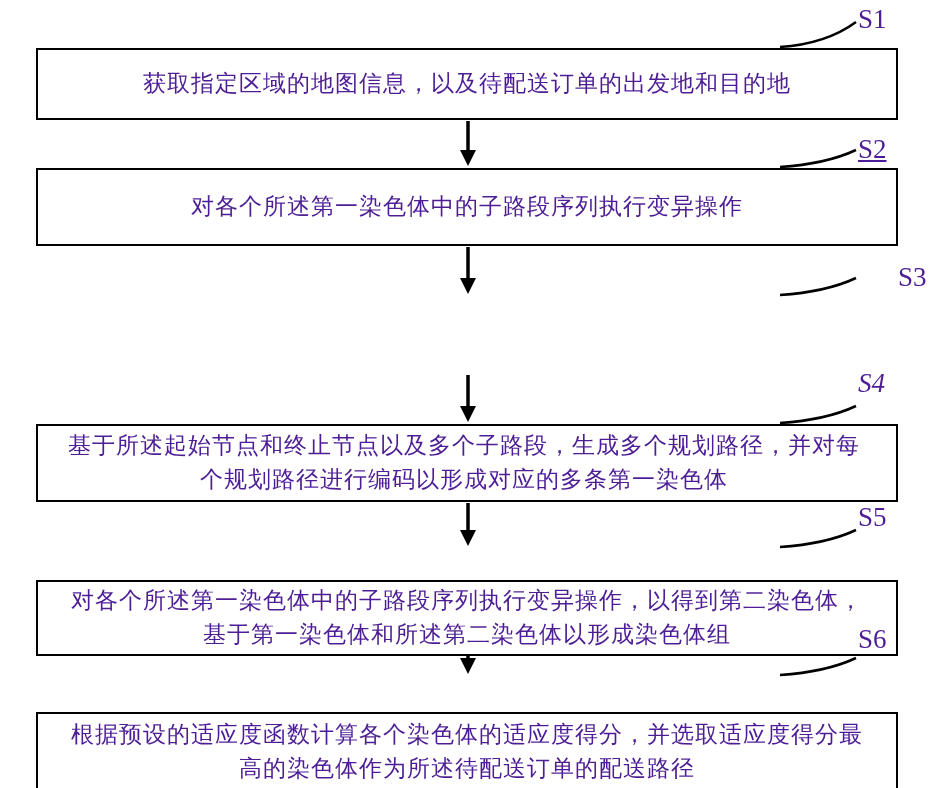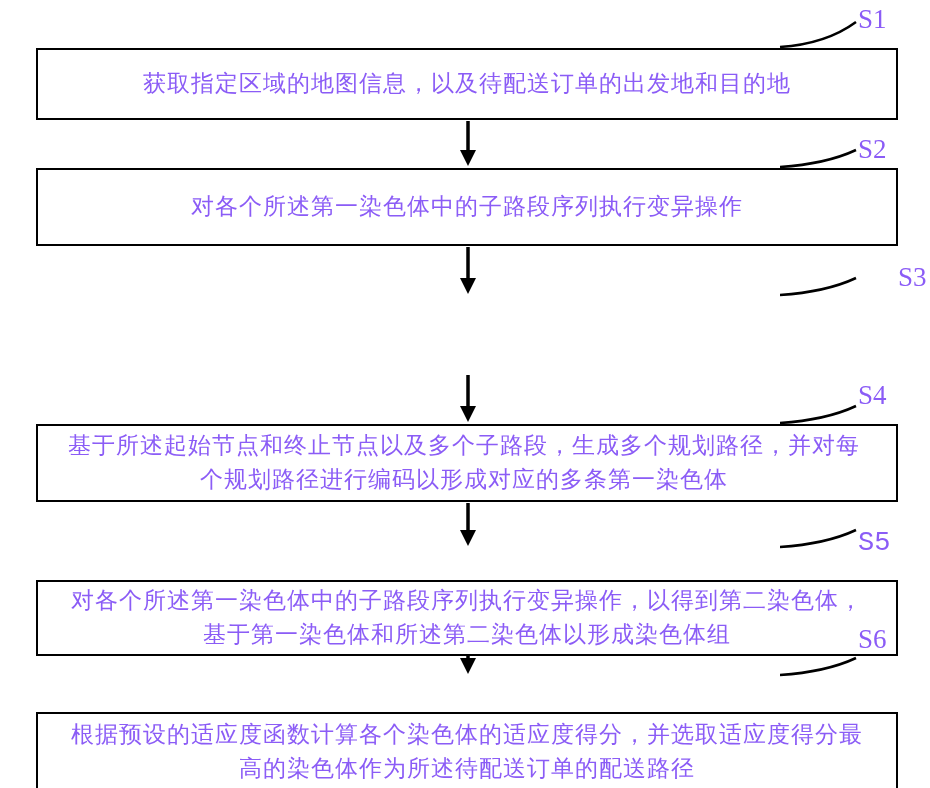--- a/index.html
+++ b/index.html
@@ -6,21 +6,21 @@
     margin: 0;
     padding: 0;
     background: #ffffff;
   }
   #canvas {
     position: relative;
     width: 930px;
     height: 788px;
     background: #ffffff;
     font-family: "Liberation Serif", "DejaVu Serif", serif;
-    color: #8b5cf6;
+    color: #4c1d95;
     overflow: hidden;
   }
   #connectors {
     position: absolute;
     top: 0;
     left: 0;
     pointer-events: none;
   }
   .flow-box {
     position: absolute;
@@ -46,24 +46,24 @@
     font-weight: 500;
     text-align: left;
   }
   .box1 { top: 48px;  height: 72px; }
   .box2 { top: 168px; height: 78px; }
   .box3 { top: 296px; height: 78px; }
   .box4 { top: 424px; height: 78px; padding-left: 20px; }
   .box5 { top: 548px; height: 76px; margin-top: 32px; }
   .box6 { top: 676px; height: 80px; margin-top: 36px; }
   .lbl1 { top: 4px; }
-  .lbl2 { top: 134px; }
+  .lbl2 { top: 134px; text-decoration: underline; }
   .lbl3 { top: 262px; margin-left: 40px; }
-  .lbl4 { top: 380px; }
-  .lbl5 { top: 528px; font-family: Liberation Mono, monospace; }
+  .lbl4 { top: 368px; font-style: italic; }
+  .lbl5 { top: 502px; }
   .lbl6 { top: 624px; }
 </style>
 </head>
 <body>
 
 <div id="canvas">
 
   <svg id="connectors" width="930" height="788" viewBox="0 0 930 788">
 
     <path d="M 856 22 Q 826 44 780 47" fill="none" stroke="#000" stroke-width="2.5"></path>

